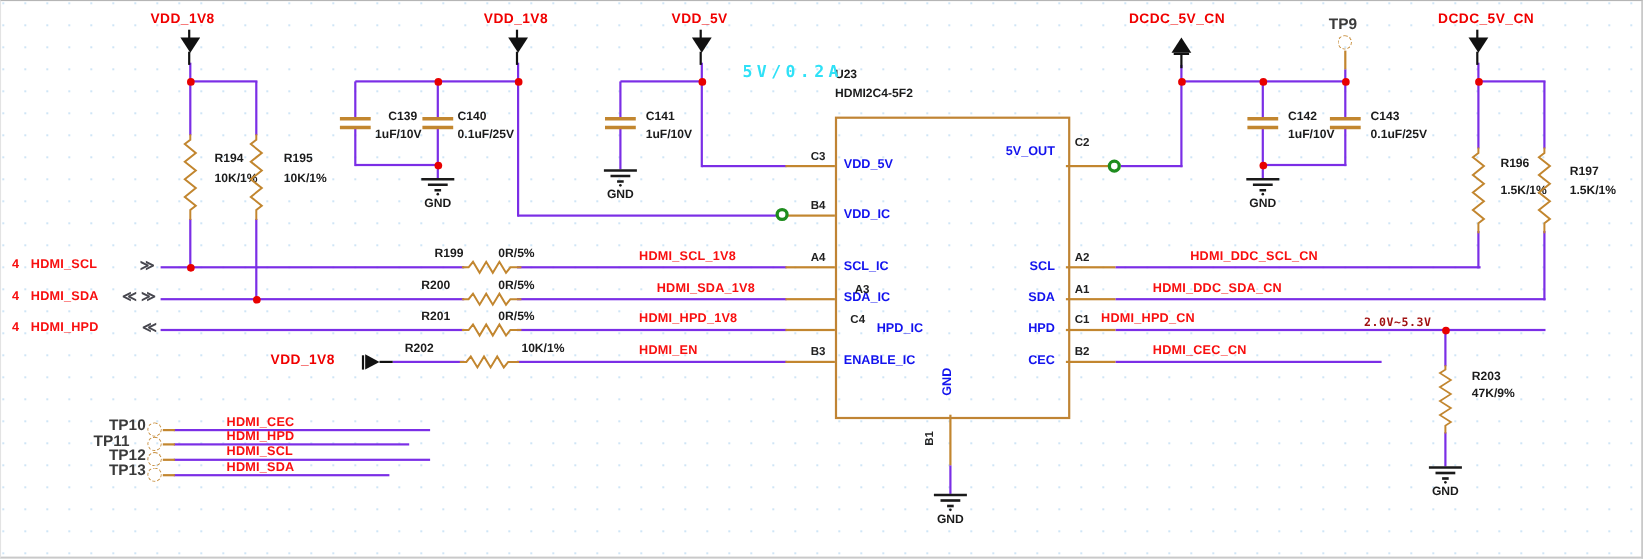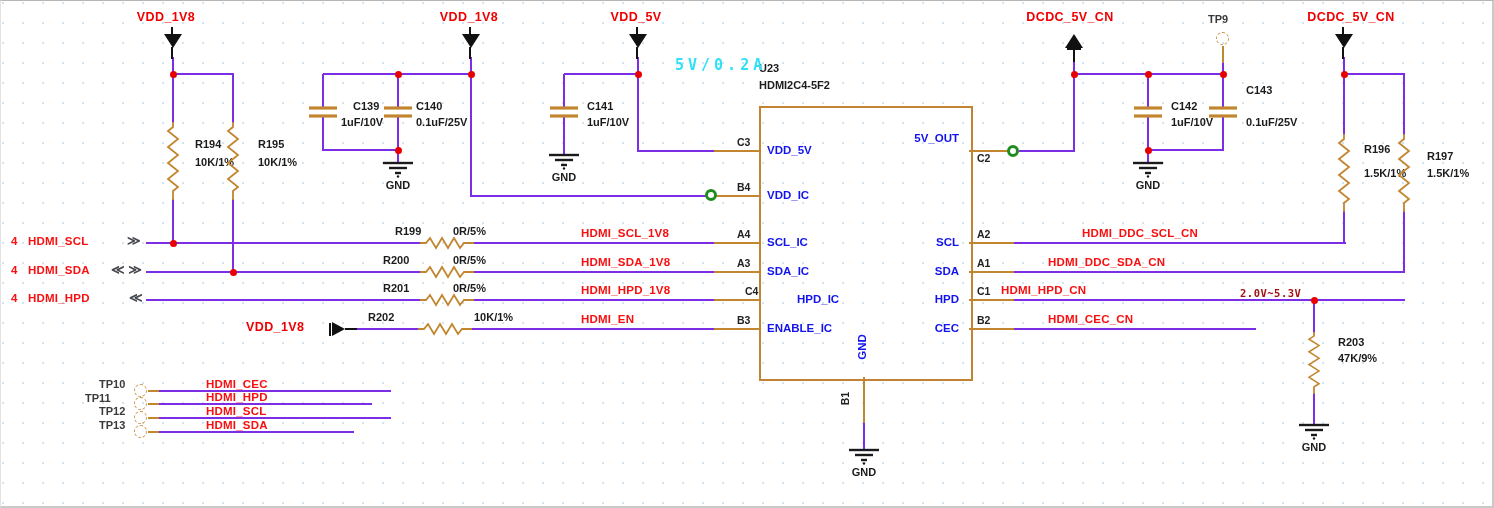--- a/index.html
+++ b/index.html
@@ -24,21 +24,21 @@
   .tri-d{position:absolute;width:0;height:0;border-left:9px solid transparent;border-right:9px solid transparent;border-top:14px solid #111}
   .tri-u{position:absolute;width:0;height:0;border-left:9px solid transparent;border-right:9px solid transparent;border-bottom:14px solid #111}
   .tri-r{position:absolute;width:0;height:0;border-top:7px solid transparent;border-bottom:7px solid transparent;border-left:13px solid #111}
   .t{position:absolute;white-space:nowrap;line-height:1.05}
   .tpow{color:#F00000;font-weight:700;font-size:12.5px;letter-spacing:.4px}
   .tnet{color:#F80F0F;font-weight:700;font-size:11.5px;letter-spacing:.2px}
   .tref{color:#1b1b1b;font-weight:700;font-size:11px}
   .tpin{color:#1313EE;font-weight:700;font-size:11.5px}
   .tnum{color:#222;font-weight:700;font-size:10.5px}
   .tgnd{color:#1b1b1b;font-weight:700;font-size:11px}
-  .ttp{color:#3a3a3a;font-weight:700;font-size:11px}
+  .ttp{color:#3a3a3a;font-weight:700;font-size:14px}
   .tcy{color:#2FE1F7;font-weight:700;font-size:15px;font-family:"DejaVu Sans Mono",monospace;letter-spacing:4px}
   .tdr{color:#A11212;font-weight:700;font-size:10.5px;font-family:"DejaVu Sans Mono",monospace;letter-spacing:.5px}
   .chev{position:absolute;color:#46464e;font-weight:700;font-size:13px;line-height:1}
   .icbox{position:absolute;border:2px solid #C08434}
   .ctr{transform:translateX(-50%)}
   .rot{transform:rotate(-90deg)}
   svg{position:absolute;overflow:visible}
 </style>
 </head>
 <body>
@@ -127,24 +127,24 @@
   <div class="t tpin" style="left:766px;top:321px">ENABLE_IC</div>
   <div class="t tpin" style="right:533px;top:131px">5V_OUT</div>
   <div class="t tpin" style="right:533px;top:235px">SCL</div>
   <div class="t tpin" style="right:533px;top:264px">SDA</div>
   <div class="t tpin" style="right:533px;top:292px">HPD</div>
   <div class="t tpin" style="right:533px;top:321px">CEC</div>
   <div class="t tpin rot" style="left:848px;top:340px">GND</div>
   <div class="t tnum" style="left:736px;top:136px">C3</div>
   <div class="t tnum" style="left:736px;top:181px">B4</div>
   <div class="t tnum" style="left:736px;top:228px">A4</div>
-  <div class="t tnum" style="left:736px;top:257px">A3</div>
-  <div class="t tnum" style="left:744px;top:285px">C4</div>
+  <div class="t tnum" style="left:776px;top:257px">A3</div>
+  <div class="t tnum" style="left:772px;top:285px">C4</div>
   <div class="t tnum" style="left:736px;top:314px">B3</div>
-  <div class="t tnum" style="left:976px;top:152px">C2</div>
+  <div class="t tnum" style="left:976px;top:124px">C2</div>
   <div class="t tnum" style="left:976px;top:228px">A2</div>
   <div class="t tnum" style="left:976px;top:257px">A1</div>
   <div class="t tnum" style="left:976px;top:285px">C1</div>
   <div class="t tnum" style="left:976px;top:314px">B2</div>
   <div class="t tnum rot" style="left:838px;top:392px">B1</div>
 
   <div class="t tpow ctr" style="left:165px;top:10px">VDD_1V8</div>
   <div class="bv" style="left:170px;top:26px;height:8px"></div>
   <div class="tri-d" style="left:163px;top:33px"></div>
   <div class="bv" style="left:170px;top:46px;height:12px"></div>
@@ -251,21 +251,21 @@
       </g>
     </svg>
   <div class="t tref" style="left:1170px;top:100px">C142</div>
   <div class="t tref" style="left:1170px;top:116px">1uF/10V</div>
   <svg width="28" height="20" viewBox="0 0 28 20" style="left:1208px;top:101px">
       <g stroke="#C2862F" stroke-width="3.2">
         <line x1="0" y1="6" x2="28" y2="6"></line>
         <line x1="0" y1="14" x2="28" y2="14"></line>
       </g>
     </svg>
-  <div class="t tref" style="left:1245px;top:84px">C143</div>
+  <div class="t tref" style="left:1245px;top:100px">C143</div>
   <div class="t tref" style="left:1245px;top:116px">0.1uF/25V</div>
 
   <svg width="14" height="78" viewBox="0 0 14 78" style="left:165px;top:121px">
       <polyline points="7,0 7,5 2,9 12,17 2,25 12,33 2,41 12,49 2,57 12,65 7,69 7,78" fill="none" stroke="#C2862F" stroke-width="1.8"></polyline>
     </svg>
   <div class="t tref" style="left:194px;top:138px">R194</div>
   <div class="t tref" style="left:194px;top:156px">10K/1%</div>
   <svg width="14" height="78" viewBox="0 0 14 78" style="left:225px;top:121px">
       <polyline points="7,0 7,5 2,9 12,17 2,25 12,33 2,41 12,49 2,57 12,65 7,69 7,78" fill="none" stroke="#C2862F" stroke-width="1.8"></polyline>
     </svg>
@@ -312,21 +312,21 @@
   <div class="t tnet" style="left:27px;top:234px">HDMI_SCL</div>
   <div class="chev" style="left:126px;top:233px">≫</div>
   <div class="t tnet" style="left:10px;top:263px">4</div>
   <div class="t tnet" style="left:27px;top:263px">HDMI_SDA</div>
   <div class="chev" style="left:110px;top:262px">≪ ≫</div>
   <div class="t tnet" style="left:10px;top:291px">4</div>
   <div class="t tnet" style="left:27px;top:291px">HDMI_HPD</div>
   <div class="chev" style="left:128px;top:290px">≪</div>
 
   <div class="t tnet" style="left:580px;top:226px">HDMI_SCL_1V8</div>
-  <div class="t tnet" style="left:580px;top:255px">HDMI_SDA_1V8</div>
+  <div class="t tnet" style="left:596px;top:255px">HDMI_SDA_1V8</div>
   <div class="t tnet" style="left:580px;top:283px">HDMI_HPD_1V8</div>
   <div class="t tnet" style="left:580px;top:312px">HDMI_EN</div>
   <div class="t tnet" style="left:1081px;top:226px">HDMI_DDC_SCL_CN</div>
   <div class="t tnet" style="left:1047px;top:255px">HDMI_DDC_SDA_CN</div>
   <div class="t tnet" style="left:1000px;top:283px">HDMI_HPD_CN</div>
   <div class="t tnet" style="left:1047px;top:312px">HDMI_CEC_CN</div>
   <div class="t tnet" style="left:205px;top:377px">HDMI_CEC</div>
   <div class="t tnet" style="left:205px;top:390px">HDMI_HPD</div>
   <div class="t tnet" style="left:205px;top:404px">HDMI_SCL</div>
   <div class="t tnet" style="left:205px;top:418px">HDMI_SDA</div>

